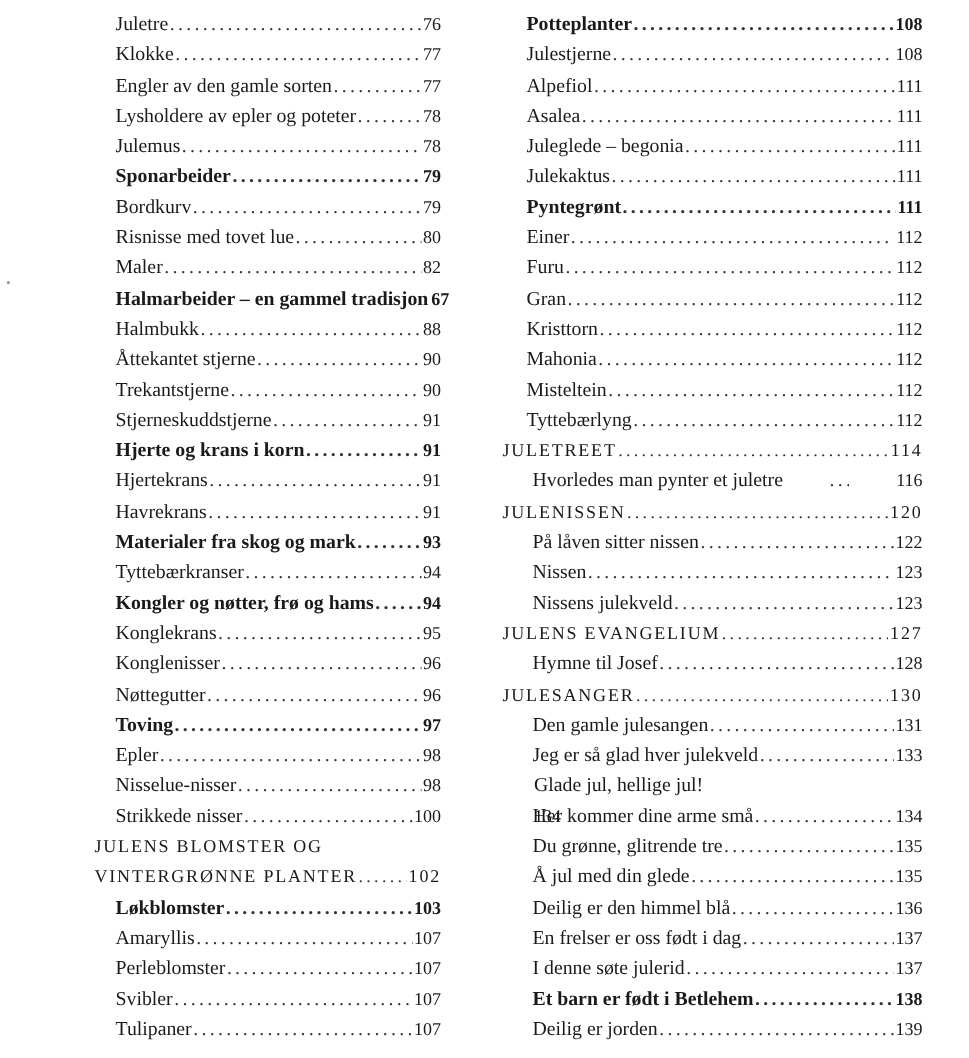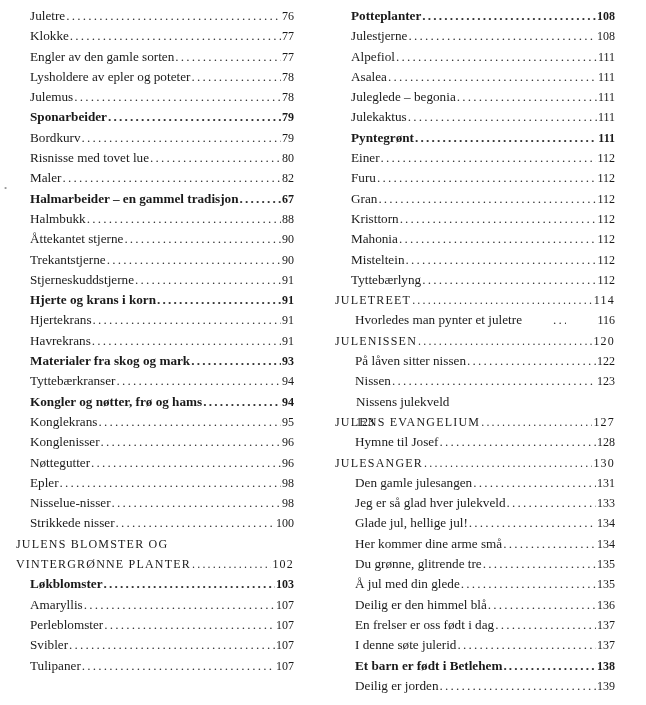--- a/index.html
+++ b/index.html
@@ -9,21 +9,21 @@
   .col-left { left: 14px; width: 280px; }
   .col-right { left: 333px; width: 282px; }
   .row { display: flex; align-items: baseline; height: 20.3px; font-size: 13.2px; line-height: 20.3px; white-space: nowrap; }
   .row .title { flex: 0 0 auto; }
   .row .dots { flex: 1 1 auto; overflow: hidden; margin: 0 1px; letter-spacing: 2.2px; color: #333; }
   .row .dots::before { content: "........................................................................................................"; }
   .row .page { flex: 0 0 auto; font-size: 12px; }
   .lvl-sub { padding-left: 16px; }
   .lvl-section { padding-left: 16px; font-weight: bold; }
   .lvl-chapter { padding-left: 0; font-variant: small-caps; letter-spacing: 1.2px; text-transform: uppercase; font-size: 12px; }
-  .col-left .row { padding-left: 16px; }
+  .col-left .row { padding-left: 16px; margin-left: 47px; }
   .col-left .row.lvl-chapter { padding-left: 2px; }
   .col-right .row.lvl-sub { padding-left: 18px; }
   .col-right .row.lvl-section { padding-left: 18px; }
   .nodots .dots::before { content: ""; }
   .mark { position: absolute; left: 4px; top: 183px; font-size: 9px; color: #999; }
 </style>
 </head>
 <body>
 
 <div class="col col-left" id="left">
@@ -135,20 +135,25 @@
     <div class="row lvl-sub">
       <span class="title">Konglenisser</span>
       <span class="dots"></span>
       <span class="page">96</span>
     </div>
     <div class="row lvl-sub">
       <span class="title">Nøttegutter</span>
       <span class="dots"></span>
       <span class="page">96</span>
     </div>
+    <div class="row lvl-section">
+      <span class="title">Toving</span>
+      <span class="dots"></span>
+      <span class="page">97</span>
+    </div>
     <div class="row lvl-sub">
       <span class="title">Epler</span>
       <span class="dots"></span>
       <span class="page">98</span>
     </div>
     <div class="row lvl-sub">
       <span class="title">Nisselue-nisser</span>
       <span class="dots"></span>
       <span class="page">98</span>
     </div>
@@ -282,21 +287,21 @@
     <div class="row lvl-sub" style="padding-left: 22px;">
       <span class="title">På låven sitter nissen</span>
       <span class="dots"></span>
       <span class="page">122</span>
     </div>
     <div class="row lvl-sub" style="padding-left: 22px;">
       <span class="title">Nissen</span>
       <span class="dots"></span>
       <span class="page">123</span>
     </div>
-    <div class="row lvl-sub" style="padding-left: 22px; flex-direction: column;">
+    <div class="row lvl-sub" style="padding-left: 22px;">
       <span class="title">Nissens julekveld</span>
       <span class="dots"></span>
       <span class="page">123</span>
     </div>
     <div class="row lvl-chapter" style="padding-left: 2px;">
       <span class="title">Julens evangelium</span>
       <span class="dots"></span>
       <span class="page">127</span>
     </div>
     <div class="row lvl-sub" style="padding-left: 22px;">
@@ -312,21 +317,21 @@
     <div class="row lvl-sub" style="padding-left: 22px;">
       <span class="title">Den gamle julesangen</span>
       <span class="dots"></span>
       <span class="page">131</span>
     </div>
     <div class="row lvl-sub" style="padding-left: 22px;">
       <span class="title">Jeg er så glad hver julekveld</span>
       <span class="dots"></span>
       <span class="page">133</span>
     </div>
-    <div class="row lvl-sub" style="padding-left: 22px;">
+    <div class="row lvl-sub" style="padding-left: 22px; flex-direction: column;">
       <span class="title">Glade jul, hellige jul!</span>
       <span class="dots"></span>
       <span class="page">134</span>
     </div>
     <div class="row lvl-sub" style="padding-left: 22px;">
       <span class="title">Her kommer dine arme små</span>
       <span class="dots"></span>
       <span class="page">134</span>
     </div>
     <div class="row lvl-sub" style="padding-left: 22px;">

